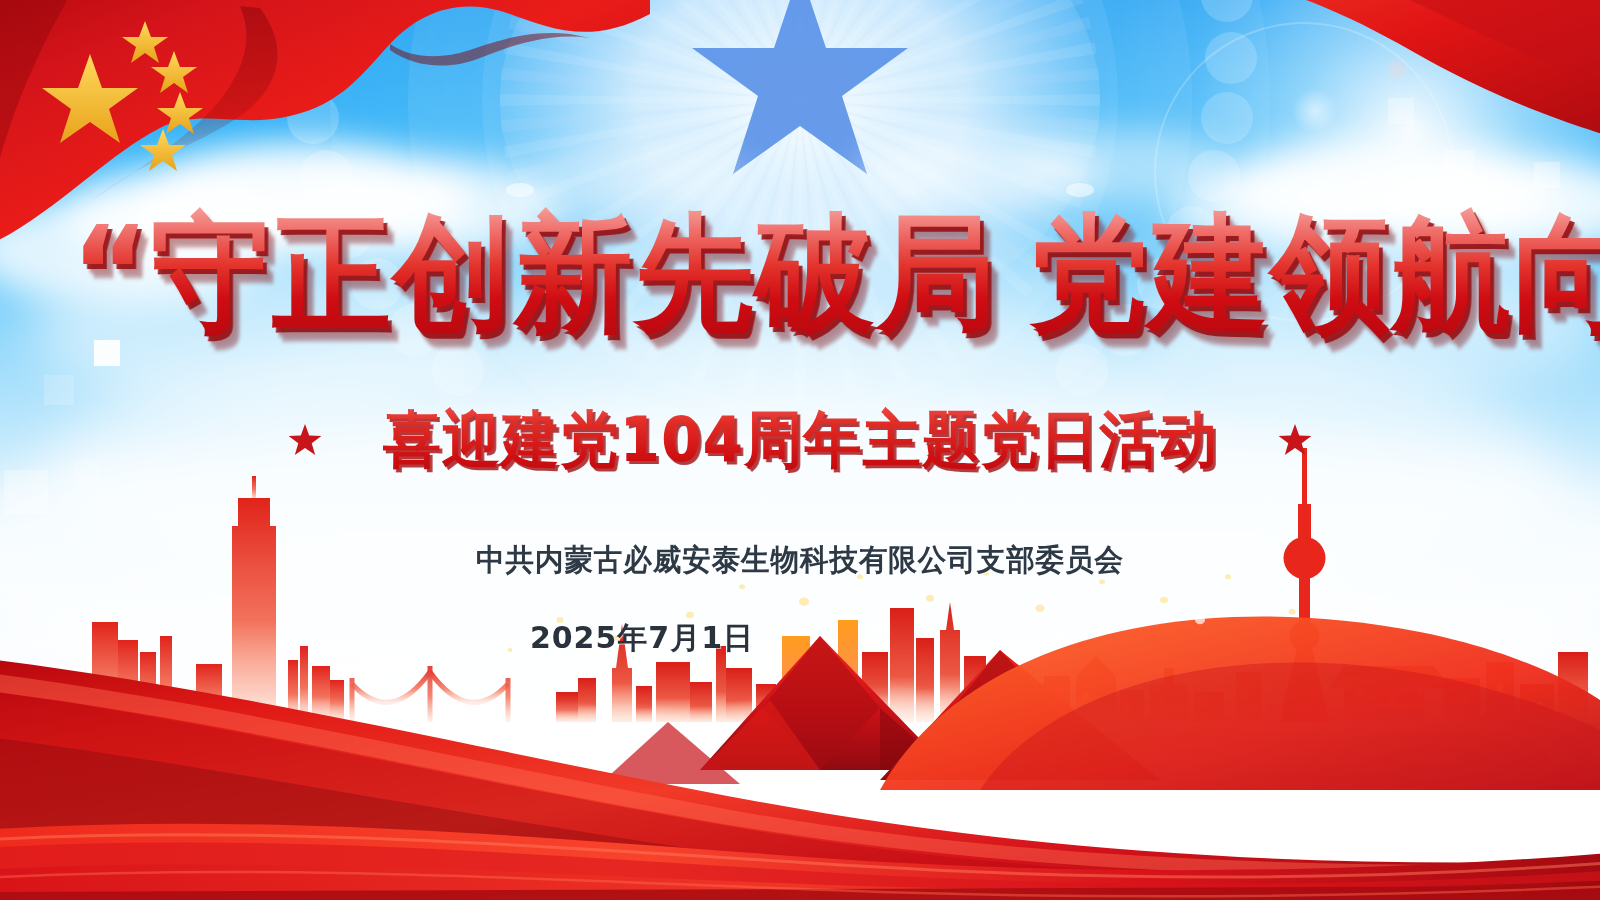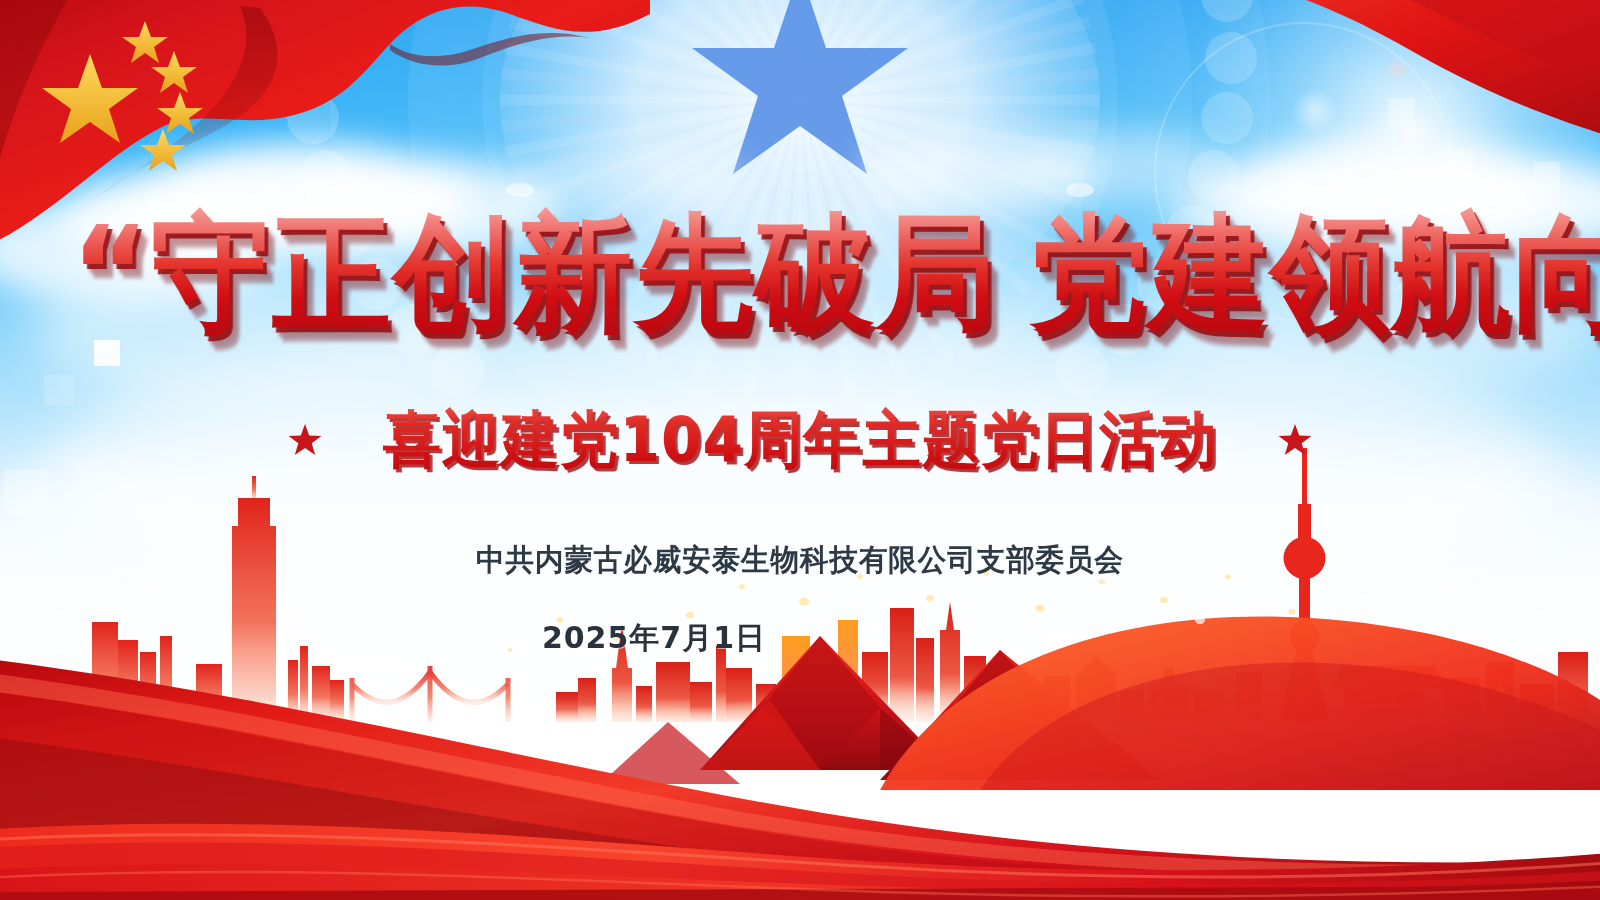--- a/index.html
+++ b/index.html
@@ -90,21 +90,20 @@
     font-family:"DejaVu Sans","Liberation Sans",sans-serif;
     font-size:30px; font-weight:800; letter-spacing:1px; color:#2d3945;
     text-shadow:1px 1px 0 rgba(255,255,255,.55);
     transform:scaleX(.95);
   }
   .date{
     position:absolute; top:618px; left:0; width:1284px; text-align:center;
     font-family:"DejaVu Sans","Liberation Sans",sans-serif;
     font-size:30px; font-weight:800; letter-spacing:1px; color:#2a333d;
     text-shadow:1px 1px 0 rgba(255,255,255,.55);
-    margin-left:12px;
   }
 </style>
 </head>
 <body>
 
 <div id="poster">
 
   <svg class="medallion" viewBox="0 0 1080 760" preserveAspectRatio="xMidYMid meet">
     <defs>
       <radialGradient id="medInner" cx="50%" cy="50%" r="50%">

